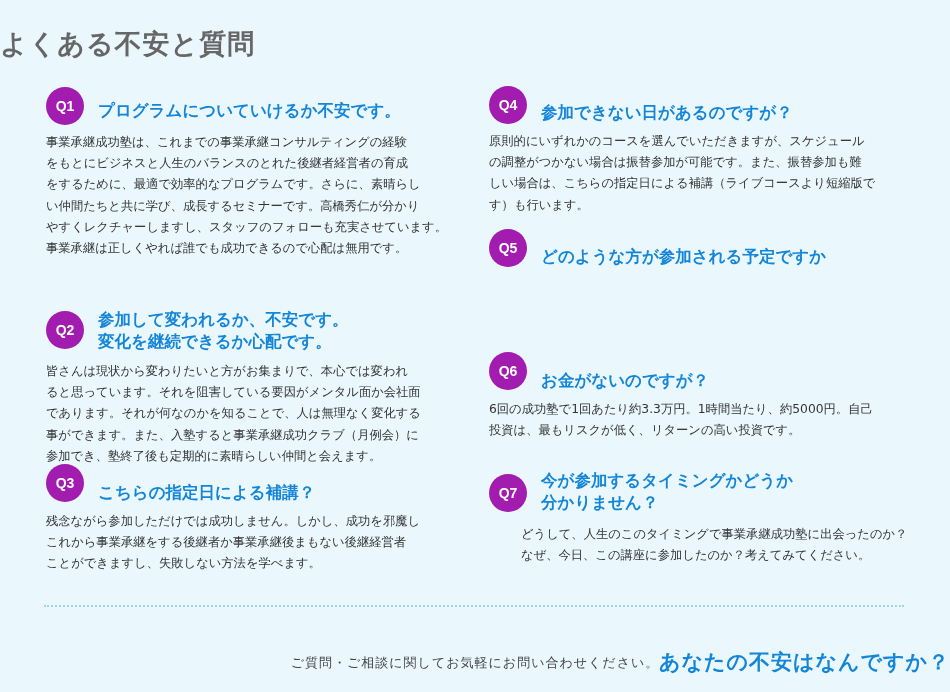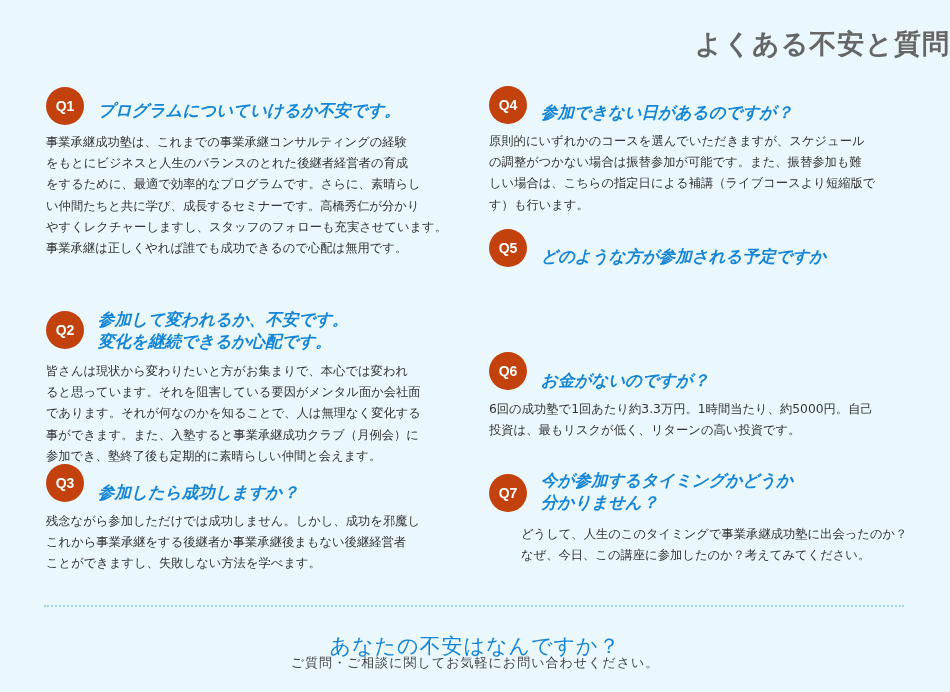--- a/index.html
+++ b/index.html
@@ -13,55 +13,54 @@
       position: relative;
       overflow: hidden;
       font-family: "DejaVu Sans", "Liberation Sans", sans-serif;
       color: #333333;
     }
     .page-title {
       position: absolute;
       left: 0;
       top: 26px;
       width: 950px;
-      text-align: right;
+      text-align: left;
       font-size: 27px;
       font-weight: bold;
       color: #666666;
       letter-spacing: 1px;
       margin: 0;
     }
     .faq-item {
       position: absolute;
     }
     .q-badge {
       position: absolute;
       left: 0;
       top: 0;
       width: 38px;
       height: 38px;
       border-radius: 50%;
-      background: #c2410c;
+      background: #a21caf;
       color: #ffffff;
       font-family: "Liberation Sans", sans-serif;
       font-weight: bold;
       font-size: 14px;
       line-height: 38px;
       text-align: center;
     }
     .q-title {
       position: absolute;
       left: 52px;
       font-size: 16.5px;
       font-weight: bold;
       color: #1585d8;
       line-height: 21px;
       margin: 0;
       white-space: nowrap;
-      font-style: italic;
     }
     .q-answer {
       position: absolute;
       left: 0;
       width: 410px;
       font-size: 12.3px;
       line-height: 21.2px;
       color: #333333;
       margin: 0;
       white-space: pre-line;
@@ -70,25 +69,25 @@
       position: absolute;
       left: 44px;
       top: 605px;
       width: 860px;
       height: 0;
       border-top: 2px dotted #9fd3ef;
     }
     .cta-title {
       position: absolute;
       left: 0;
-      top: 632px;
+      top: 648px;
       width: 950px;
-      text-align: center;
+      text-align: right;
       font-size: 21px;
-      font-weight: normal;
+      font-weight: bold;
       color: #1585d8;
       margin: 0;
       letter-spacing: 1px;
     }
     .cta-sub {
       position: absolute;
       left: 0;
       top: 654px;
       width: 950px;
       text-align: center;
@@ -120,21 +119,21 @@
 変化を継続できるか心配です。</h2>
   <p class="q-answer" style="top:52px;">皆さんは現状から変わりたいと方がお集まりで、本心では変われ
 ると思っています。それを阻害している要因がメンタル面か会社面
 であります。それが何なのかを知ることで、人は無理なく変化する
 事ができます。また、入塾すると事業承継成功クラブ（月例会）に
 参加でき、塾終了後も定期的に素晴らしい仲間と会えます。</p>
 </div>
 
 <div class="faq-item" style="left:46px; top:464px; width:420px; height:110px;">
   <div class="q-badge">Q3</div>
-  <h2 class="q-title" style="top:18px;">参加したら成功しますか？</h2>
+  <h2 class="q-title" style="top:18px;">こちらの指定日による補講？</h2>
   <p class="q-answer" style="top:47px;">残念ながら参加しただけでは成功しません。しかし、成功を邪魔し
 これから事業承継をする後継者か事業承継後まもない後継経営者
 ことができますし、失敗しない方法を学べます。</p>
 </div>
 
 <div class="faq-item" style="left:489px; top:86px; width:420px; height:130px;">
   <div class="q-badge">Q4</div>
   <h2 class="q-title" style="top:16px;">参加できない日があるのですが？</h2>
   <p class="q-answer" style="top:45px;">原則的にいずれかのコースを選んでいただきますが、スケジュール
 の調整がつかない場合は振替参加が可能です。また、振替参加も難

